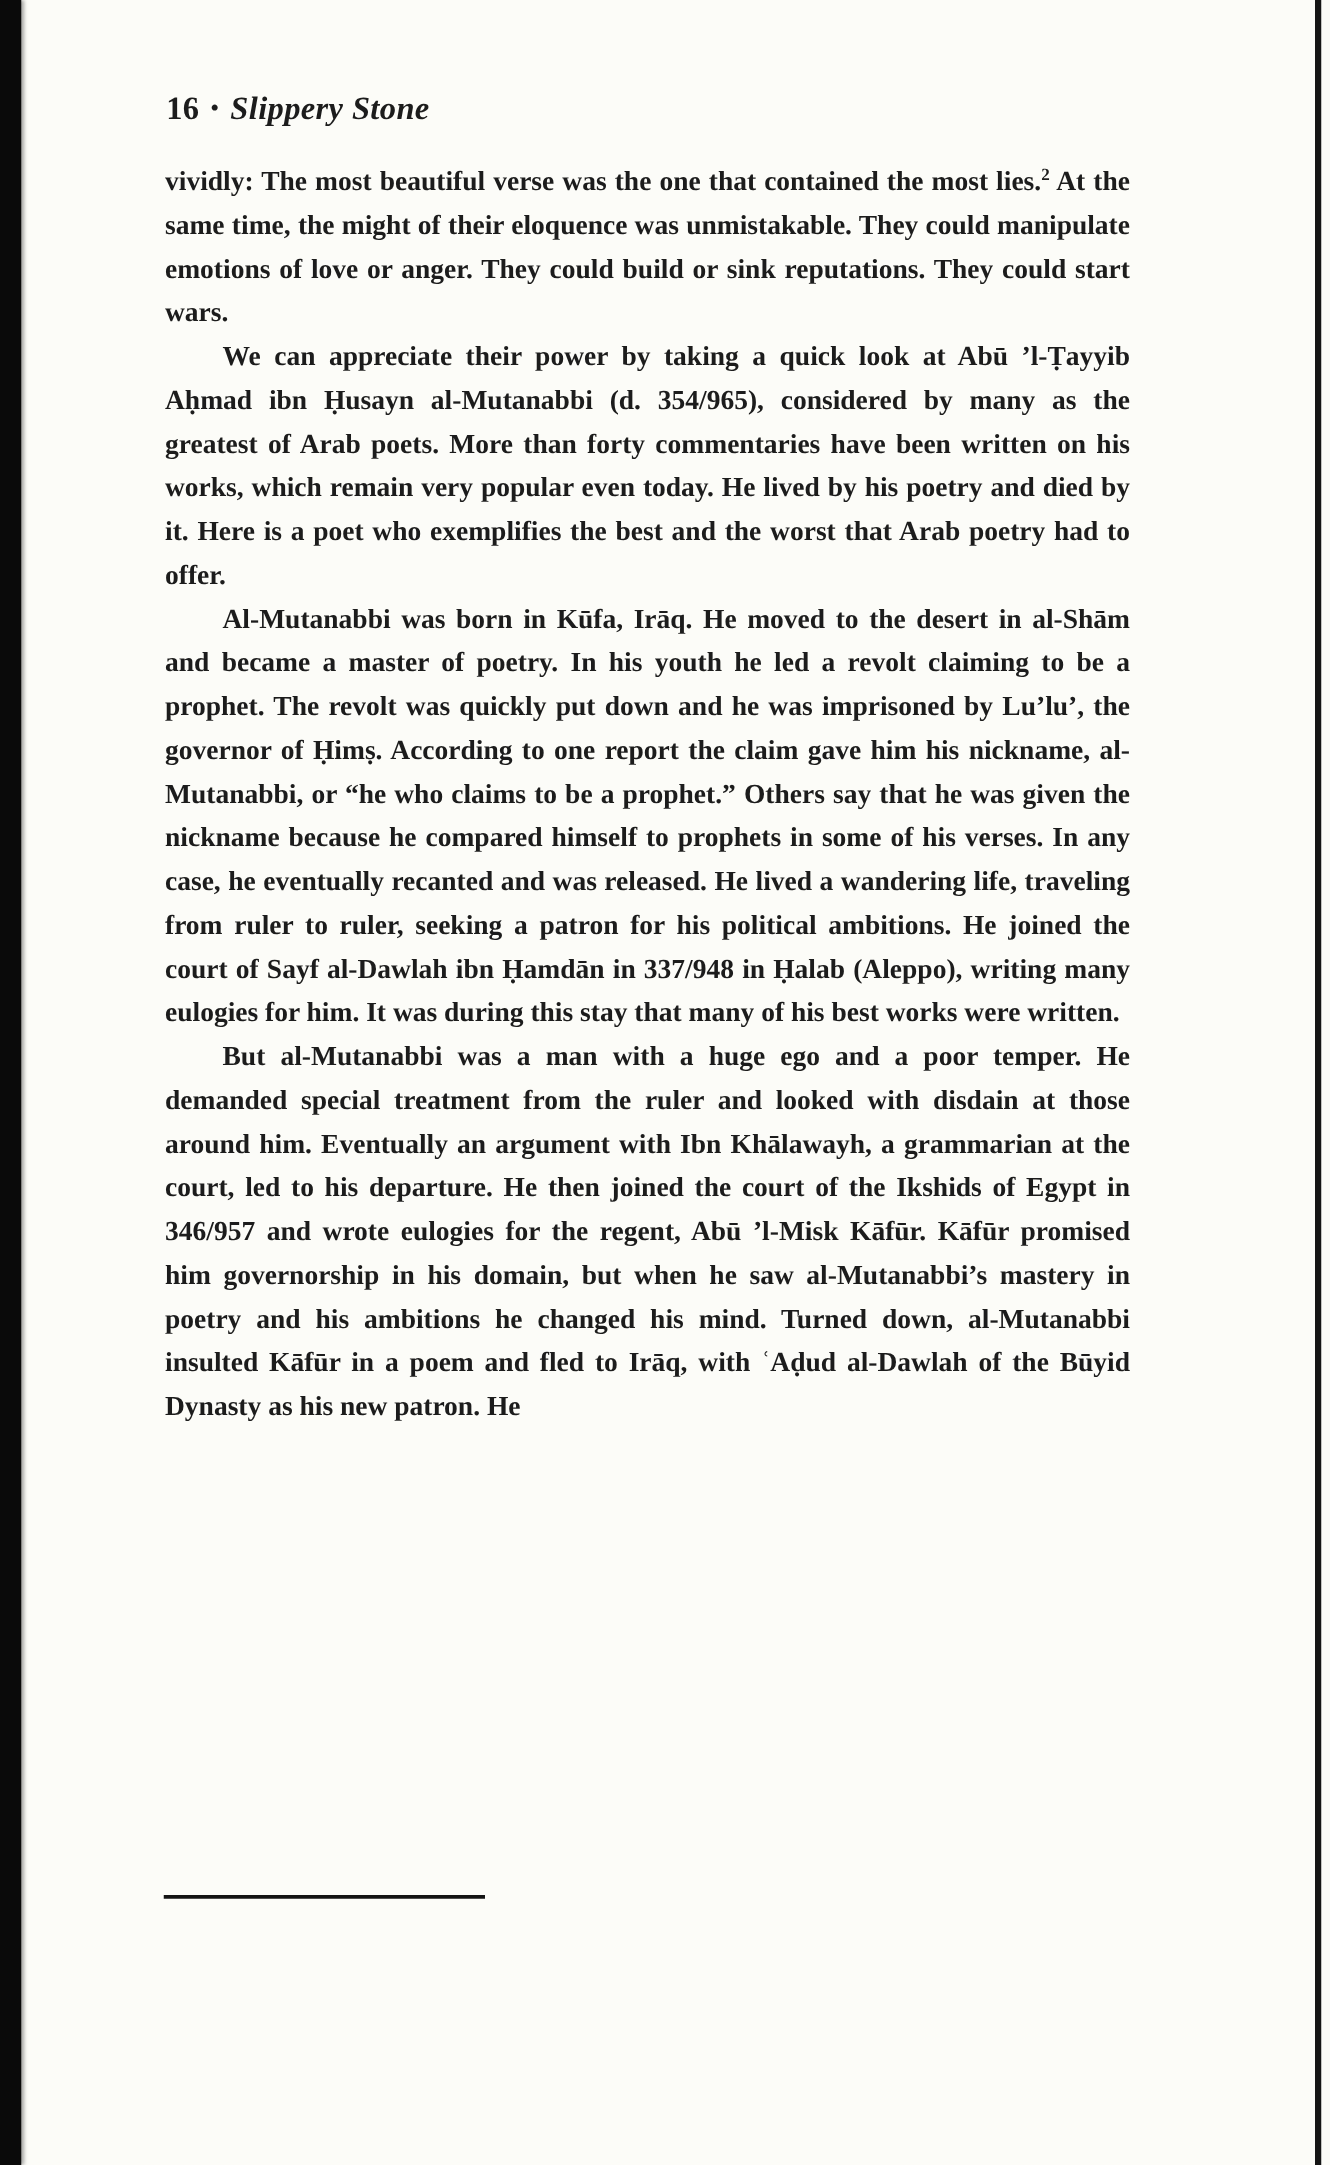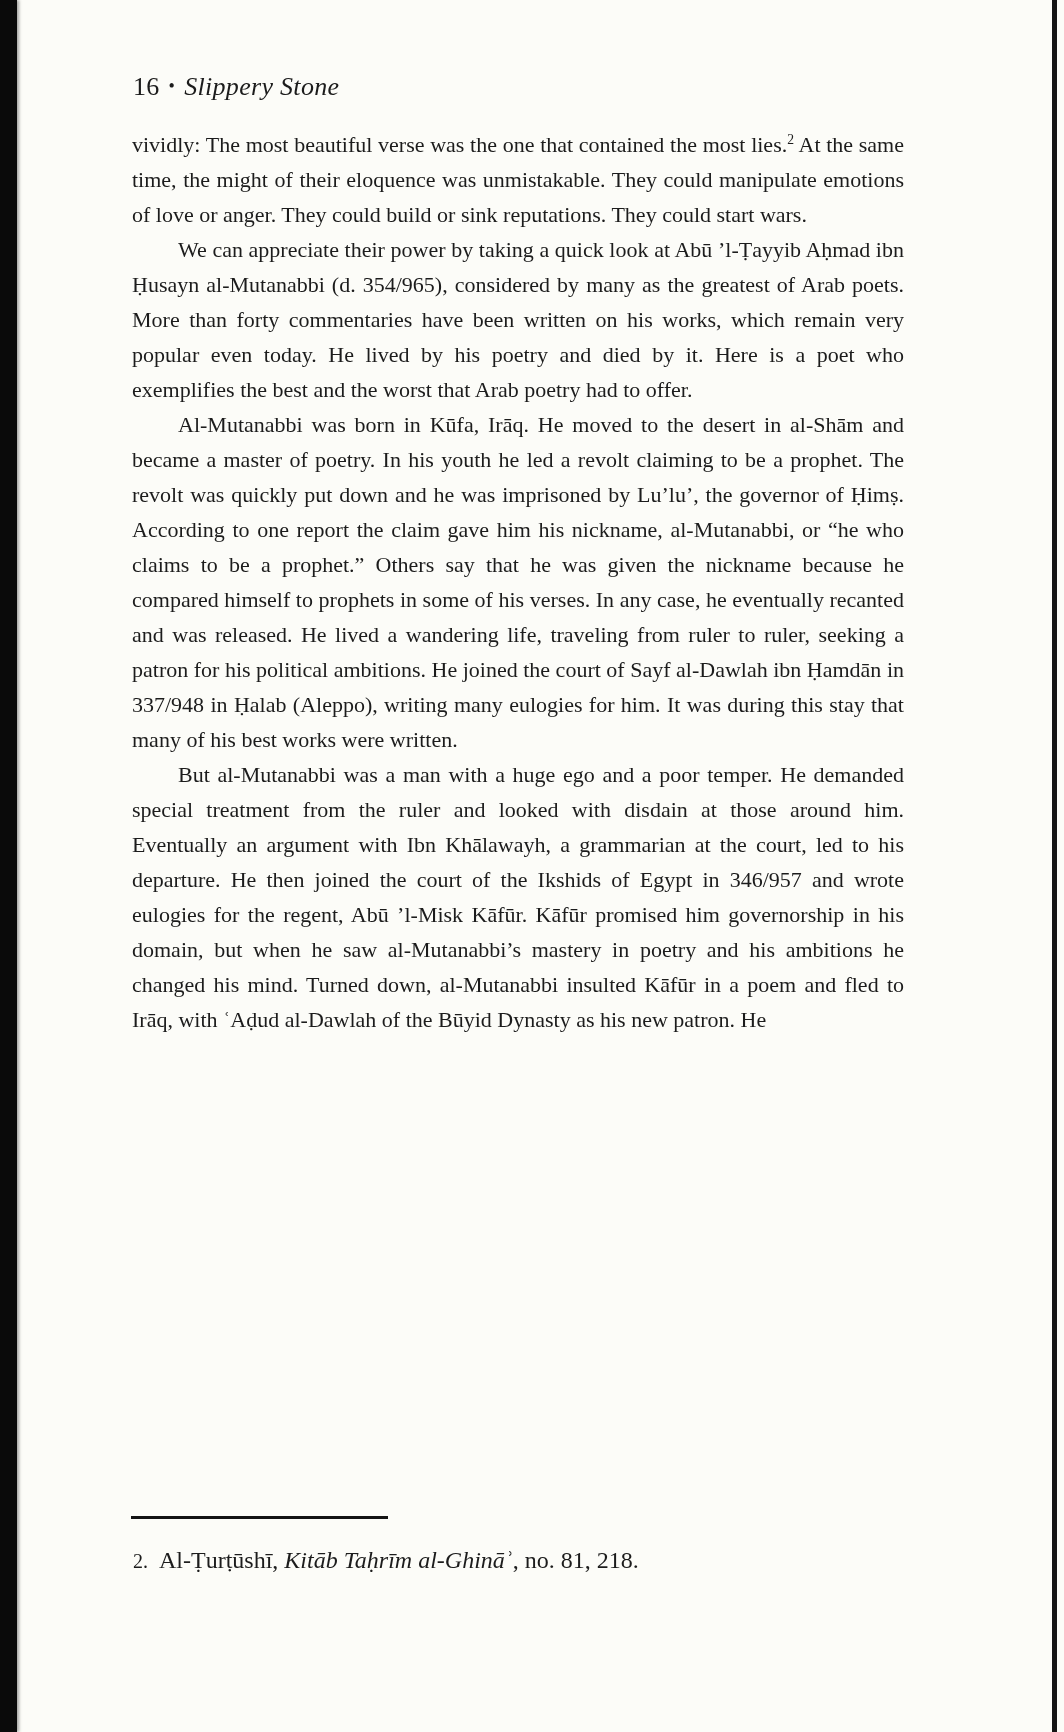--- a/index.html
+++ b/index.html
@@ -4,20 +4,21 @@
 <style>
   html, body { margin: 0; padding: 0; }
   .page {
     position: relative;
     width: 1064px;
     height: 1732px;
     background: #fcfcf8;
     color: #1c1c1c;
     font-family: "Liberation Serif", "DejaVu Serif", serif;
     overflow: hidden;
+    font-weight: bold;
   }
   .edge-left {
     position: absolute;
     left: 0; top: 0;
     width: 17px; height: 100%;
     background: #0a0a0a;
     box-shadow: 2px 0 3px rgba(0,0,0,0.35);
   }
   .edge-right {
     position: absolute;
@@ -86,17 +87,14 @@
 
   <div class="body-text">
     <p class="no-indent"><span>vividly: The most beautiful verse was the one that contained the most lies.</span><span class="fn-marker">2</span><span> At the same time, the might of their eloquence was unmistakable. They could manipulate emotions of love or anger. They could build or sink reputations. They could start wars.</span></p>
     <p>We can appreciate their power by taking a quick look at Abū ’l-Ṭayyib Aḥmad ibn Ḥusayn al-Mutanabbi (d. 354/965), considered by many as the greatest of Arab poets. More than forty commentaries have been written on his works, which remain very popular even today. He lived by his poetry and died by it. Here is a poet who exemplifies the best and the worst that Arab poetry had to offer.</p>
     <p>Al-Mutanabbi was born in Kūfa, Irāq. He moved to the desert in al-Shām and became a master of poetry. In his youth he led a revolt claiming to be a prophet. The revolt was quickly put down and he was imprisoned by Lu’lu’, the governor of Ḥimṣ. According to one report the claim gave him his nickname, al-Mutanabbi, or “he who claims to be a prophet.” Others say that he was given the nickname because he compared himself to prophets in some of his verses. In any case, he eventually recanted and was released. He lived a wandering life, traveling from ruler to ruler, seeking a patron for his political ambitions. He joined the court of Sayf al-Dawlah ibn Ḥamdān in 337/948 in Ḥalab (Aleppo), writing many eulogies for him. It was during this stay that many of his best works were written.</p>
     <p>But al-Mutanabbi was a man with a huge ego and a poor temper. He demanded special treatment from the ruler and looked with disdain at those around him. Eventually an argument with Ibn Khālawayh, a grammarian at the court, led to his departure. He then joined the court of the Ikshids of Egypt in 346/957 and wrote eulogies for the regent, Abū ’l-Misk Kāfūr. Kāfūr promised him governorship in his domain, but when he saw al-Mutanabbi’s mastery in poetry and his ambitions he changed his mind. Turned down, al-Mutanabbi insulted Kāfūr in a poem and fled to Irāq, with ʿAḍud al-Dawlah of the Būyid Dynasty as his new patron. He</p>
   </div>
 
   <div class="footnote-rule"></div>
 
-  <p class="footnote">
-    <span class="fn-num">2.</span><span>Al-Ṭurṭūshī, </span><span class="italic">Kitāb Taḥrīm al-Ghināʾ</span><span>, no. 81, 218.</span>
-  </p>
 
 </div>
 
 </body></html>

